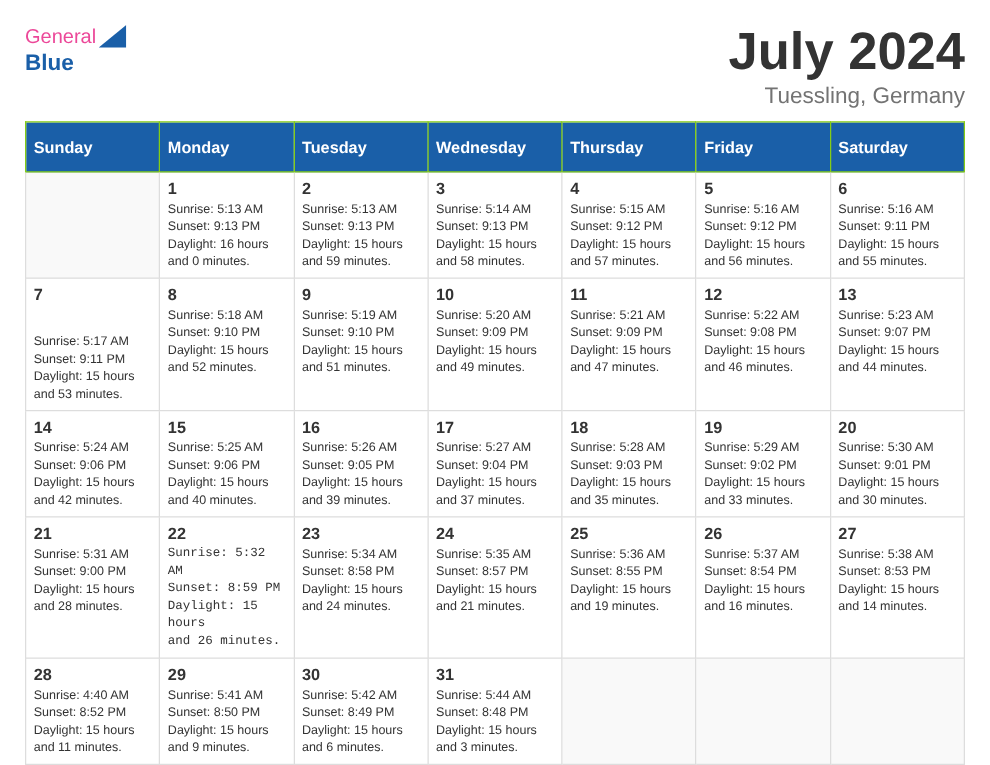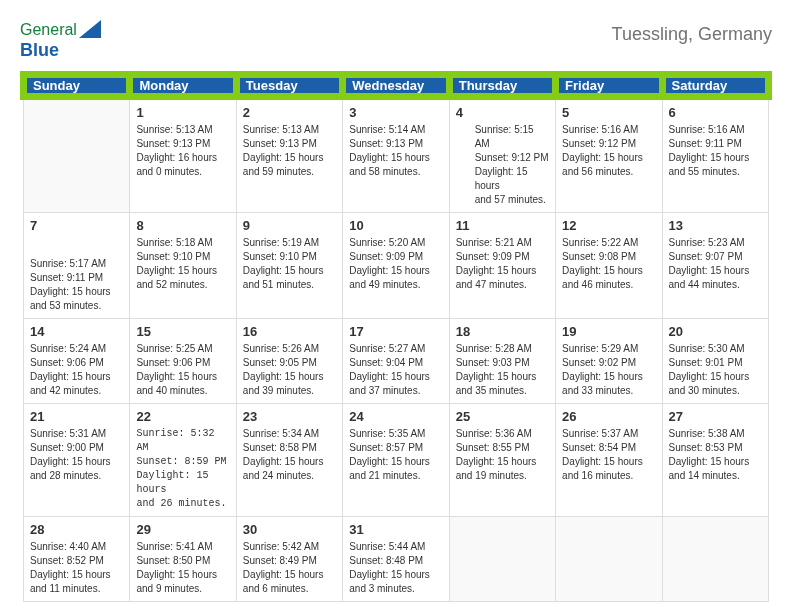--- a/index.html
+++ b/index.html
@@ -14,21 +14,21 @@
       display: flex;
       justify-content: space-between;
       align-items: flex-start;
       margin-bottom: 10px;
     }
     .logo {
       display: flex;
       flex-direction: column;
       align-items: flex-start;
     }
-    .logo-general { color: #15803d; }
+    .logo-general { color: #ec4899; }
     .logo-blue { color: #1a5fa8; }
     .title-section {
       text-align: right;
     }
     .month-year {
       font-size: 42px;
       font-weight: bold;
       color: #333;
       line-height: 1;
     }
@@ -39,25 +39,25 @@
       text-align: right;
     }
     .calendar {
       width: 100%;
       border-collapse: collapse;
       border: 1px solid #ccc;
     }
     .calendar th {
       background: #1a5fa8;
       color: #fff;
-      padding: 0 6px;
+      padding: 12px 6px;
       font-size: 13px;
       font-weight: bold;
       text-align: left;
-      border: 7px solid #84cc16;
+      border: 1px solid #84cc16;
     }
     .calendar td {
       vertical-align: top;
       padding: 5px 6px;
       border: 1px solid #ddd;
       width: calc(100% / 7);
       min-height: 80px;
       font-size: 10.5px;
       color: #333;
       background: #fff;
@@ -84,20 +84,21 @@
   <div class="logo">
     <div style="display:flex;align-items:center;">
       <span class="logo-general">General</span>
       <svg width="22" height="20" viewBox="0 0 22 20" style="margin-left:2px;">
         <polygon points="0,18 22,0 22,18" fill="#1a5fa8"></polygon>
       </svg>
     </div>
     <span class="logo-blue" style="font-size:18px;font-weight:bold;color:#1a5fa8;">Blue</span>
   </div>
   <div class="title-section">
+    <div class="month-year">July 2024</div>
     <div class="location">Tuessling, Germany</div>
   </div>
 </div>
 
 <table class="calendar">
   <thead>
     <tr>
       <th>Sunday</th>
       <th>Monday</th>
       <th>Tuesday</th>
@@ -126,21 +127,21 @@
         </td>
         <td>
           <span class="day-num">3</span>
           <div class="day-info" style="white-space: pre-line;">Sunrise: 5:14 AM
 Sunset: 9:13 PM
 Daylight: 15 hours
 and 58 minutes.</div>
         </td>
         <td>
           <span class="day-num">4</span>
-          <div class="day-info" style="white-space: pre-line; margin-left: 19px;">Sunrise: 5:15 AM
+          <div class="day-info" style="white-space: pre-line;">Sunrise: 5:15 AM
 Sunset: 9:12 PM
 Daylight: 15 hours
 and 57 minutes.</div>
         </td>
         <td>
           <span class="day-num">5</span>
           <div class="day-info" style="white-space: pre-line;">Sunrise: 5:16 AM
 Sunset: 9:12 PM
 Daylight: 15 hours
 and 56 minutes.</div>

